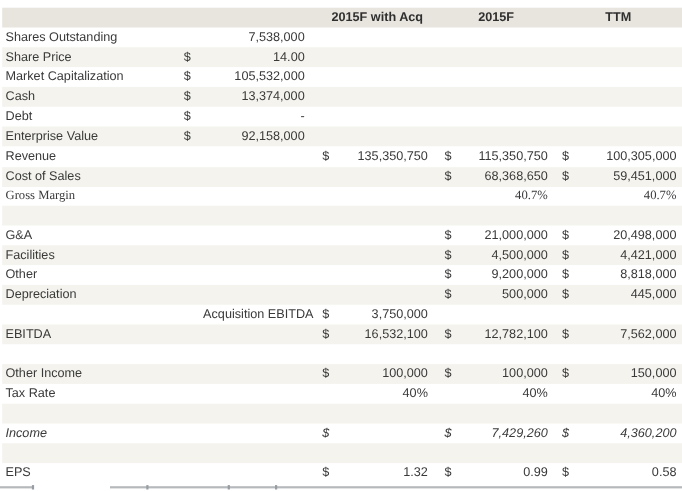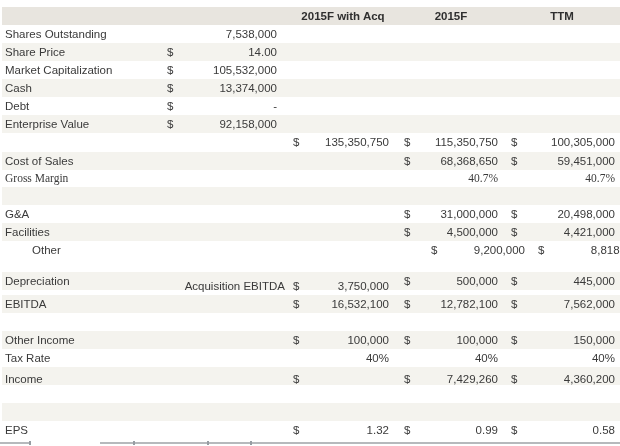--- a/index.html
+++ b/index.html
@@ -79,20 +79,21 @@
         <span class="cell label-cell">Debt</span>
         <span class="cell sym b-sym">$</span>
         <span class="cell b-val">-</span>
       </div>
       <div class="row band" style="top: 115px;">
         <span class="cell label-cell">Enterprise Value</span>
         <span class="cell sym b-sym">$</span>
         <span class="cell b-val">92,158,000</span>
       </div>
       <div class="row" style="top: 133px;">
+        <span class="cell label-cell">Revenue</span>
         <span class="cell sym c-sym">$</span>
         <span class="cell c-val">135,350,750</span>
         <span class="cell sym d-sym">$</span>
         <span class="cell d-val">115,350,750</span>
         <span class="cell sym e-sym">$</span>
         <span class="cell e-val">100,305,000</span>
       </div>
       <div class="row band" style="top: 152px;">
         <span class="cell label-cell">Cost of Sales</span>
         <span class="cell sym d-sym">$</span>
@@ -104,39 +105,39 @@
         <span class="cell label-cell">Gross Margin</span>
         <span class="cell d-val">40.7%</span>
         <span class="cell e-val">40.7%</span>
       </div>
       <div class="row band" style="top: 187px;">
         <span class="cell label-cell"></span>
       </div>
       <div class="row" style="top: 205px;">
         <span class="cell label-cell">G&amp;A</span>
         <span class="cell sym d-sym">$</span>
-        <span class="cell d-val">31,000,000</span>
+        <span class="cell d-val">21,000,000</span>
         <span class="cell sym e-sym">$</span>
         <span class="cell e-val">20,498,000</span>
       </div>
       <div class="row band" style="top: 223px;">
         <span class="cell label-cell">Facilities</span>
         <span class="cell sym d-sym">$</span>
         <span class="cell d-val">4,500,000</span>
         <span class="cell sym e-sym">$</span>
         <span class="cell e-val">4,421,000</span>
       </div>
-      <div class="row" style="top: 241px; margin-left: 27px;">
+      <div class="row" style="top: 241px;">
         <span class="cell label-cell">Other</span>
         <span class="cell sym d-sym">$</span>
         <span class="cell d-val">9,200,000</span>
         <span class="cell sym e-sym">$</span>
         <span class="cell e-val">8,818,000</span>
       </div>
-      <div class="row band" style="top: 272px;">
+      <div class="row band" style="top: 259px;">
         <span class="cell label-cell">Depreciation</span>
         <span class="cell sym d-sym">$</span>
         <span class="cell d-val">500,000</span>
         <span class="cell sym e-sym">$</span>
         <span class="cell e-val">445,000</span>
       </div>
       <div class="row" style="top: 277px;">
         <span class="cell label-cell"></span>
         <span class="cell sublabel-cell">Acquisition EBITDA</span>
         <span class="cell sym c-sym">$</span>
@@ -165,21 +166,21 @@
       </div>
       <div class="row" style="top: 349px;">
         <span class="cell label-cell">Tax Rate</span>
         <span class="cell c-val">40%</span>
         <span class="cell d-val">40%</span>
         <span class="cell e-val">40%</span>
       </div>
       <div class="row band" style="top: 367px;">
         <span class="cell label-cell"></span>
       </div>
-      <div class="row" style="top: 370px;">
+      <div class="row" style="top: 385px; font-style: italic;">
         <span class="cell label-cell">Income</span>
         <span class="cell sym c-sym">$</span>
         <span class="cell sym d-sym">$</span>
         <span class="cell d-val">7,429,260</span>
         <span class="cell sym e-sym">$</span>
         <span class="cell e-val">4,360,200</span>
       </div>
       <div class="row band" style="top: 403px;">
         <span class="cell label-cell"></span>
       </div>

